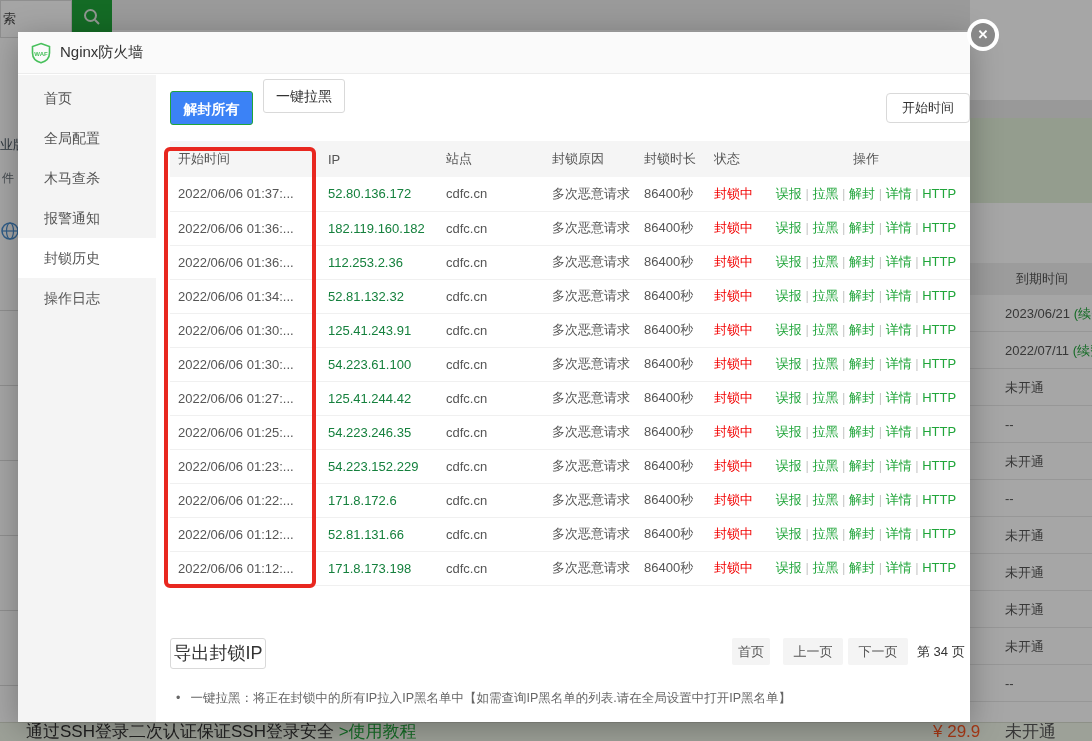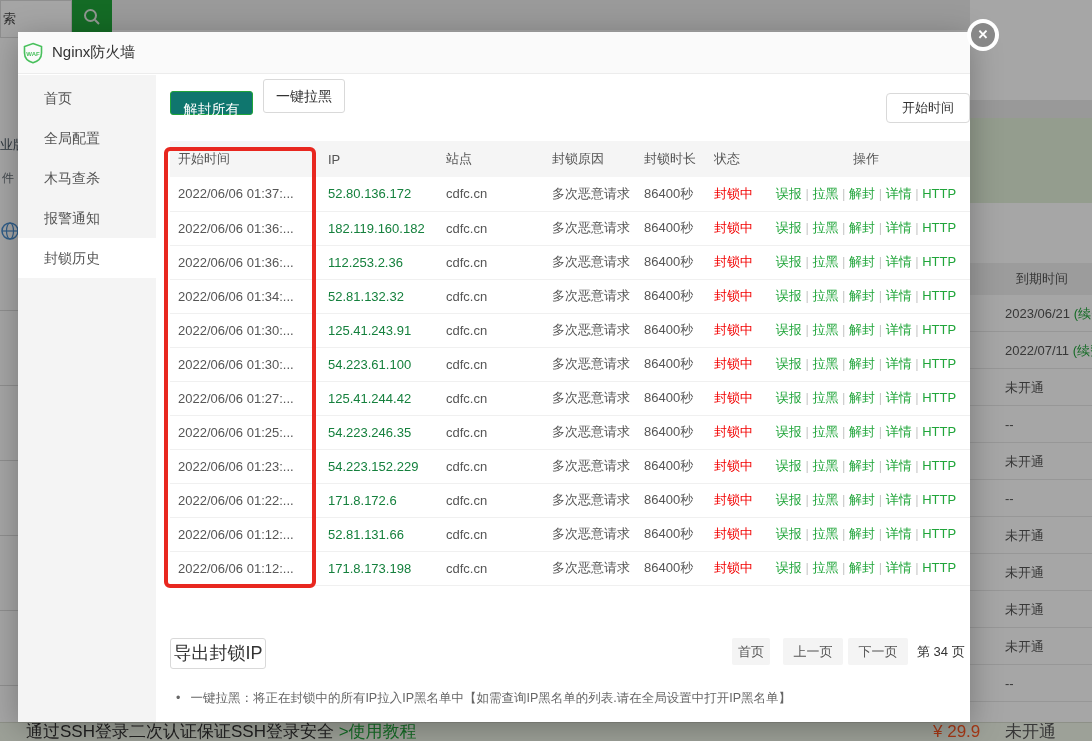--- a/index.html
+++ b/index.html
@@ -27,33 +27,33 @@
   .bg-bottom { position:absolute; left:0; top:722px; width:1092px; height:19px; background:#f2f7ea; border-top:1px solid #d9ddd0; font-size:17px; line-height:18px; color:#333; }
   .bg-bottom .ssh-text { position:absolute; left:26px; white-space:nowrap; }
   .bg-bottom .ssh-link { color:#20a53a; }
   .bg-bottom .price { position:absolute; left:933px; color:#ff5722; }
   .bg-bottom .expire { position:absolute; left:1005px; color:#555; }
 
   .overlay { position:absolute; inset:0; background:rgba(0,0,0,0.35); z-index:2; }
 
   
   .modal { position:absolute; left:18px; top:32px; width:952px; height:690px; background:#fff; z-index:10; box-shadow:0 6px 30px rgba(0,0,0,.28); }
-  .modal-header { position:absolute; left:0; top:0; width:100%; height:42px; background:#fafafa; border-bottom:1px solid #ececec; display:flex; align-items:center; padding-left:4px;text-align:center; }
+  .modal-header { position:absolute; left:0; top:0; width:100%; height:42px; background:#fafafa; border-bottom:1px solid #ececec; display:flex; align-items:center; padding-left:12px;text-align:center; }
   .waf-badge { width:22px; height:22px; }
   .modal-title { font-size:15px; color:#333; margin-left:8px; }
 
   .modal-sidebar { position:absolute; left:0; top:43px; width:138px; bottom:0; background:#f4f4f4; padding-top:3px; }
   .side-item { height:40px; line-height:40px; padding-left:26px; font-size:14px; color:#555; cursor:pointer; }
   .side-item.active { background:#fff; }
   .side-item.green { color:#20a53a; }
 
   .modal-body { position:absolute; left:138px; top:43px; right:0; bottom:0; background:#fff; }
 
   .btn { display:inline-block; font-size:14px; border-radius:3px; cursor:pointer; text-align:center; }
-  .btn-green { position:absolute; left:14px; top:16px; width:83px; height:24px; line-height:34px; background:#0f766e; color:#fff; font-weight:normal; border:1px solid #20a53a; }
+  .btn-green { position:absolute; left:14px; top:16px; width:83px; height:34px; line-height:34px; background:#3b82f6; color:#fff; font-weight:bold; border:1px solid #20a53a; }
   .btn-plain { background:#fff; border:1px solid #d9d9d9; color:#333; }
   .btn-blacklist { position:absolute; left:107px; top:4px; width:82px; height:34px; line-height:32px; }
   .btn-logclean { position:absolute; left:730px; top:18px; width:84px; height:30px; line-height:28px; font-size:13px; border-radius:4px; }
 
   .waf-table { position:absolute; left:14px; top:66px; width:800px; border-collapse:collapse; table-layout:fixed; font-size:13px; color:#555; }
   .waf-table th { background:#f5f5f5; height:36px; font-weight:normal; text-align:left; padding-left:8px; color:#555; }
   .waf-table th.actions, .waf-table td.actions { text-align:center; padding-right:12px; }
   .waf-table td { height:34px; padding-left:8px; border-bottom:1px solid #f0f0f0; white-space:nowrap; overflow:hidden; }
   .waf-table td.ip { color:#15803d; }
   .waf-table td.status { color:#f20000; }
@@ -147,20 +147,21 @@
     </span>
     <span class="modal-title">Nginx防火墙</span>
   </div>
 
   <div class="modal-sidebar">
       <div class="side-item">首页</div>
       <div class="side-item">全局配置</div>
       <div class="side-item">木马查杀</div>
       <div class="side-item">报警通知</div>
       <div class="side-item active">封锁历史</div>
+      <div class="side-item">操作日志</div>
     </div>
 
   <div class="modal-body">
     <div class="btn btn-green">解封所有</div>
     <div class="btn btn-plain btn-blacklist">一键拉黑</div>
     <div class="btn btn-plain btn-logclean">开始时间</div>
 
     <table class="waf-table">
       <colgroup>
         <col style="width:150px">

